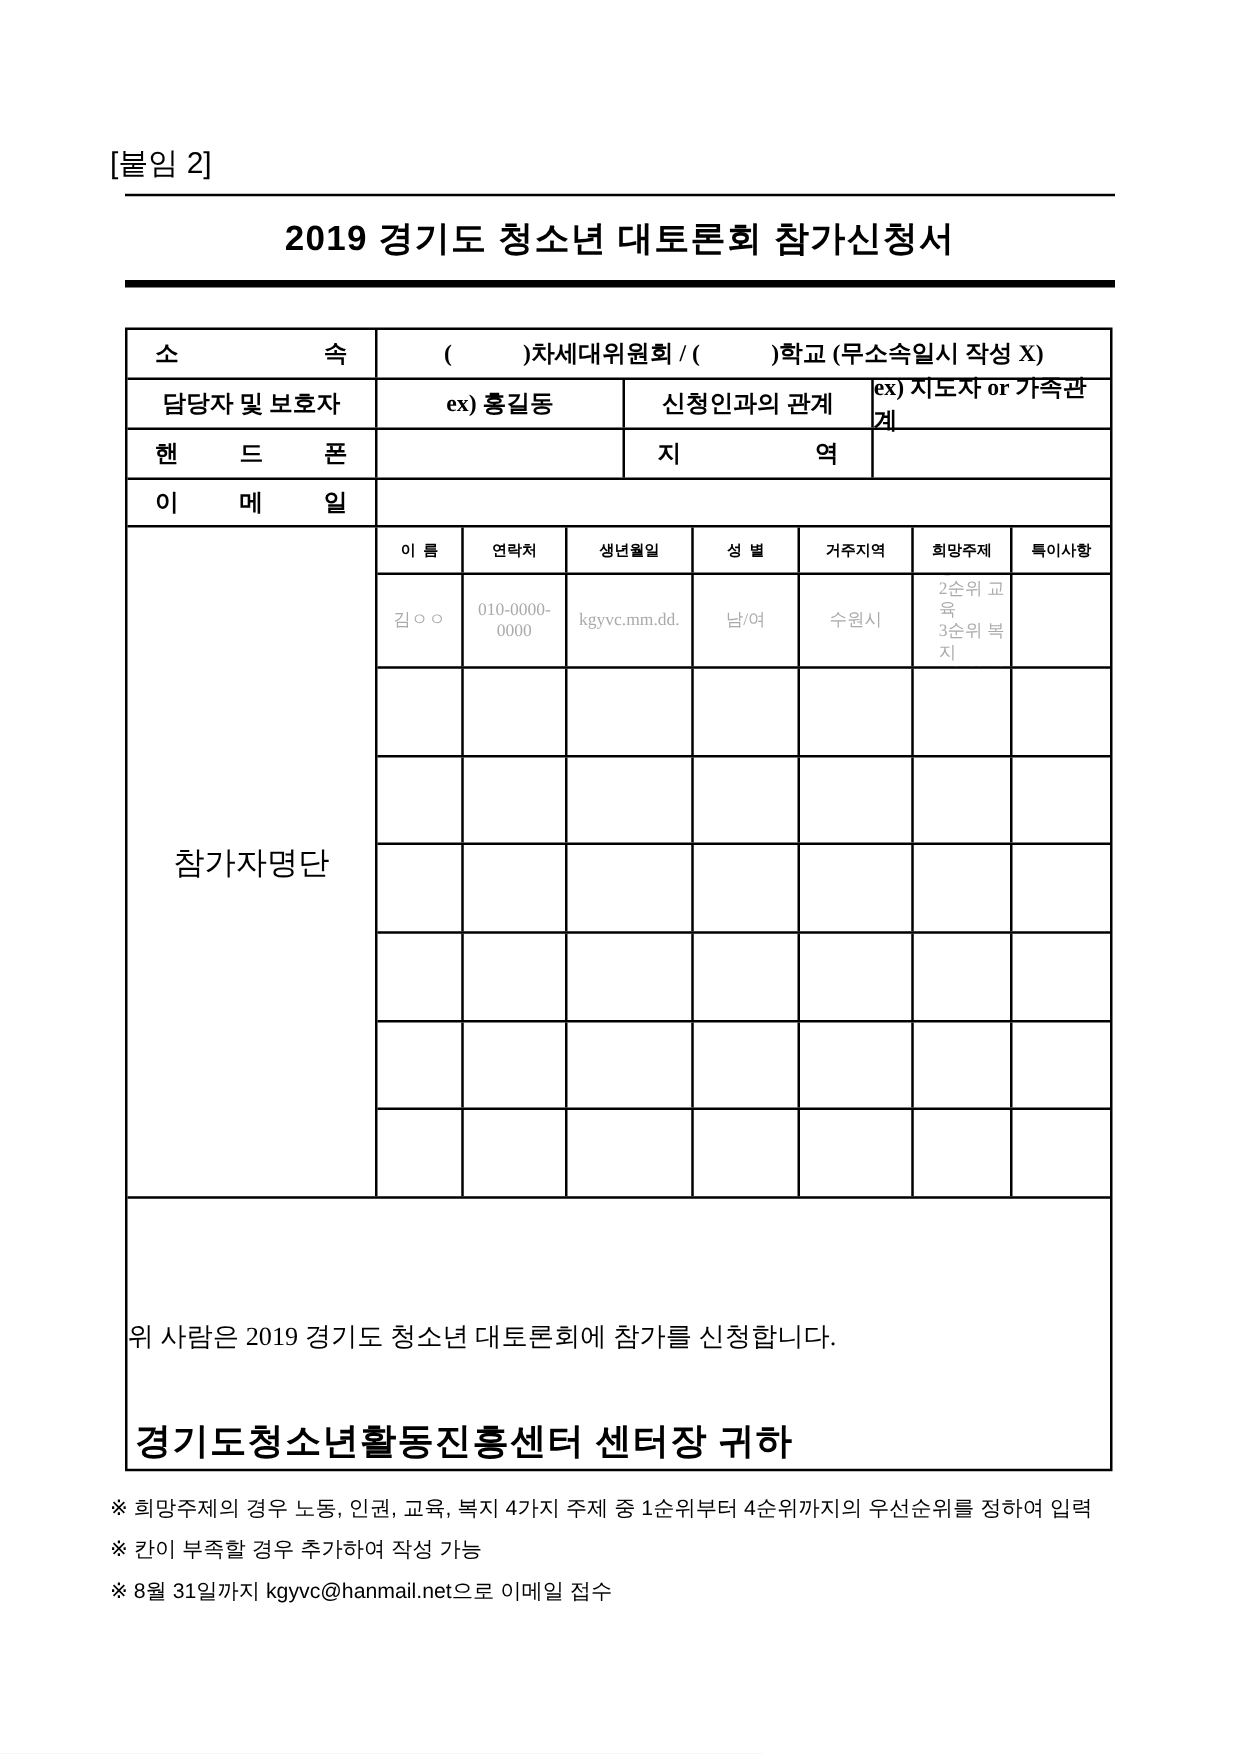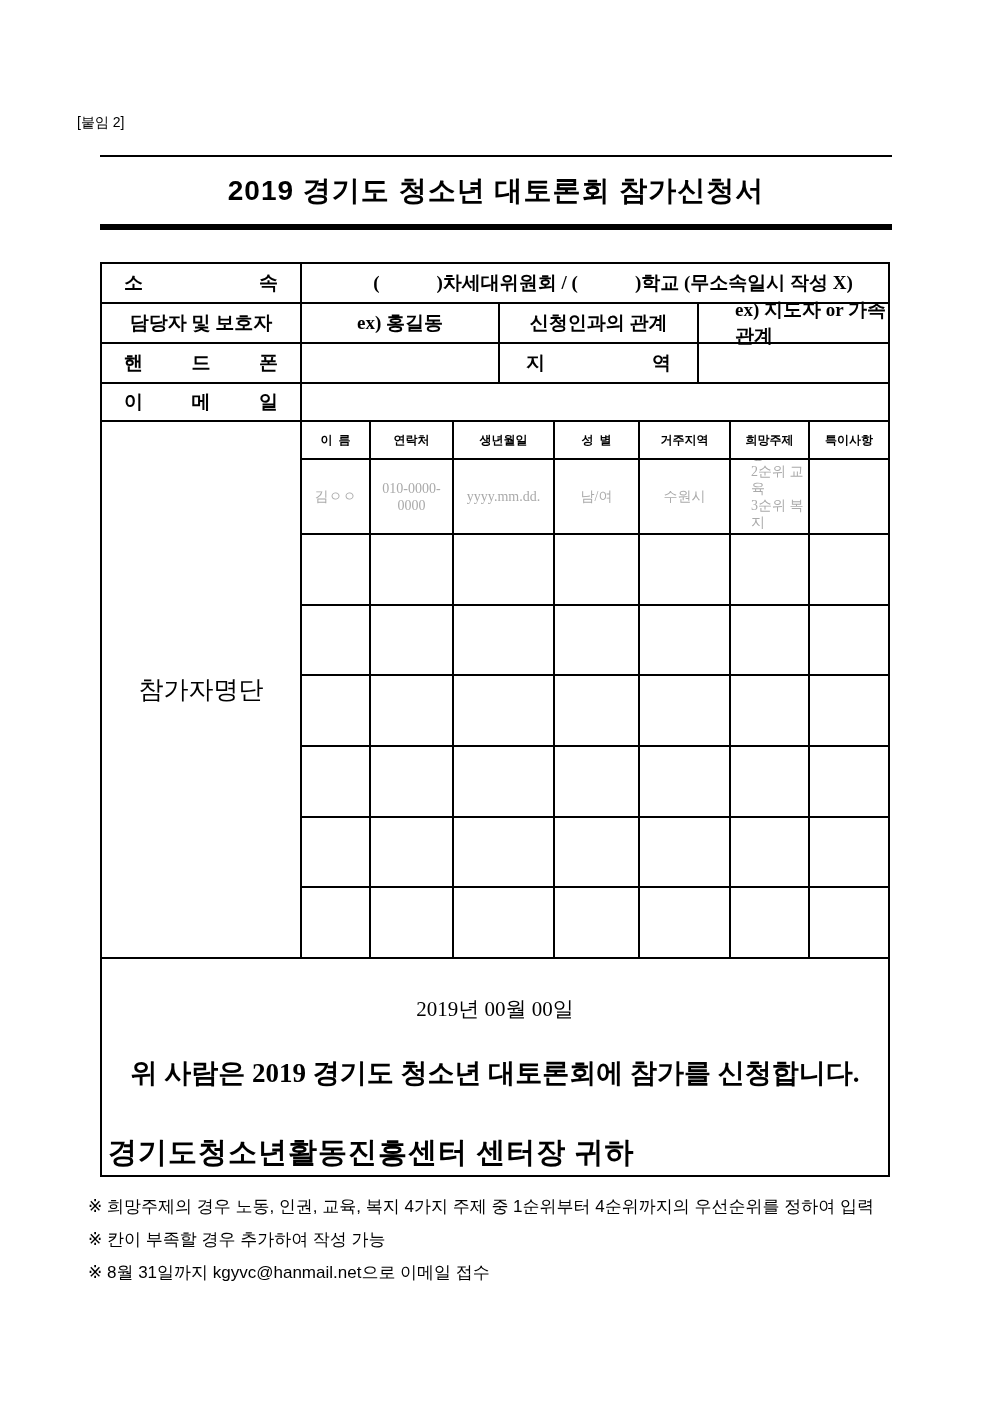--- a/index.html
+++ b/index.html
@@ -7,40 +7,40 @@
     position:relative;
     width:992px;height:1403px;
     background:#ffffff;
     margin:0 auto;
     font-family:"Liberation Serif","DejaVu Serif",serif;
     color:#000;
     overflow:hidden;
   }
   .sans{font-family:"Liberation Sans","DejaVu Sans",sans-serif;}
 
-  .attach{position:absolute;left:77px;top:114px;font-size:14px;}
+  .attach{position:absolute;left:88px;top:114px;font-size:24px;}
   .rule-thin{position:absolute;left:100px;top:155px;width:792px;height:2px;background:#000;}
   .doc-title{position:absolute;left:100px;top:172px;width:792px;text-align:center;
              font-size:28px;font-weight:bold;letter-spacing:1px;}
   .rule-thick{position:absolute;left:100px;top:224px;width:792px;height:6px;background:#000;}
 
   .form-table{
     position:absolute;left:100px;top:262px;width:790px;height:915px;
     border:2px solid #000;box-sizing:border-box;
     display:flex;flex-direction:column;
     font-size:19px;
   }
   .irow{display:flex;box-sizing:border-box;border-bottom:2px solid #000;height:40px;font-weight:bold;}
   .irow.last{height:38px;}
   .cell{box-sizing:border-box;display:flex;align-items:center;justify-content:center;}
   .bR{border-right:2px solid #000;}
   .w-label{width:200px;}
   .w-c2{width:198px;}
   .w-c3{width:199px;}
-  .grow{flex:1;padding-left:36px;}
+  .grow{flex:1;}
   .spread{justify-content:space-between;padding:0 22px;}
   .spread2{justify-content:space-between;padding:0 26px;}
   .prewrap{white-space:pre;}
 
   .participants{display:flex;box-sizing:border-box;height:537px;border-bottom:2px solid #000;}
   .p-left{width:200px;border-right:2px solid #000;box-sizing:border-box;
           display:flex;align-items:center;justify-content:center;font-size:25px;}
   .p-grid{flex:1;display:flex;flex-direction:column;}
   .prow{display:flex;box-sizing:border-box;border-bottom:2px solid #000;}
   .prow:last-child{border-bottom:none;}
@@ -50,21 +50,21 @@
   .pcell{box-sizing:border-box;display:flex;align-items:center;justify-content:center;
          white-space:pre-line;text-align:center;overflow:hidden;}
   .c0{width:69px;}.c1{width:83px;}.c2{width:101px;}.c3{width:85px;}.c4{width:91px;}.c5{width:79px;}
   .c6{flex:1;border-right:none !important;}
   .pcell{border-right:2px solid #000;}
   .topic-cell{justify-content:flex-start;text-align:left;padding-left:20px;}
   .ws-pre{white-space:pre;}
 
   .closing{flex:1;position:relative;}
   .closing-date{position:absolute;left:0;top:36px;width:100%;text-align:center;font-size:21px;}
-  .closing-statement{position:absolute;left:0;top:96px;width:100%;text-align:center;font-size:27px;font-weight:bold;}
+  .closing-statement{position:absolute;left:0;top:96px;width:100%;font-size:21px;}
   .closing-recipient{position:absolute;left:6px;bottom:2px;font-size:29px;font-weight:bold;letter-spacing:1px;margin-top:12px;}
 
   .notes{position:absolute;left:88px;top:1196px;width:820px;font-size:17px;line-height:21px;}
   .note-line{margin-bottom:12px;}
 </style>
 </head>
 <body>
 
 <div class="page">
 
@@ -125,21 +125,21 @@
           <div class="pcell c3 ws-pre">성  별</div>
           <div class="pcell c4">거주지역</div>
           <div class="pcell c5">희망주제</div>
           <div class="pcell c6">특이사항</div>
         </div>
 
         <div class="prow prow-ex">
           <div class="pcell c0">김ㅇㅇ</div>
           <div class="pcell c1">010-0000-
 0000</div>
-          <div class="pcell c2">yyyy.mm.dd.</div>
+          <div class="pcell c2">kgyvc.mm.dd.</div>
           <div class="pcell c3">남/여</div>
           <div class="pcell c4">수원시</div>
           <div class="pcell c5 topic-cell">1순위 노동
 2순위 교육
 3순위 복지
 4순위 인권</div>
           <div class="pcell c6"></div>
         </div>
 
       <div class="prow prow-fill">
@@ -193,21 +193,20 @@
             <div class="pcell c2"></div>
             <div class="pcell c3"></div>
             <div class="pcell c4"></div>
             <div class="pcell c5"></div>
             <div class="pcell c6"></div>
           </div>
         </div>
     </div>
 
     <div class="closing">
-      <div class="closing-date">2019년 00월 00일</div>
       <div class="closing-statement">위 사람은 2019 경기도 청소년 대토론회에 참가를 신청합니다.</div>
       <div class="closing-recipient">경기도청소년활동진흥센터 센터장 귀하</div>
     </div>
 
   </div>
 
   <div class="notes sans">
     <div class="note-line">※ 희망주제의 경우 노동, 인권, 교육, 복지 4가지 주제 중 1순위부터 4순위까지의 우선순위를 정하여 입력</div>
     <div class="note-line">※ 칸이 부족할 경우 추가하여 작성 가능</div>
     <div class="note-line">※ 8월 31일까지 kgyvc@hanmail.net으로 이메일 접수</div>

